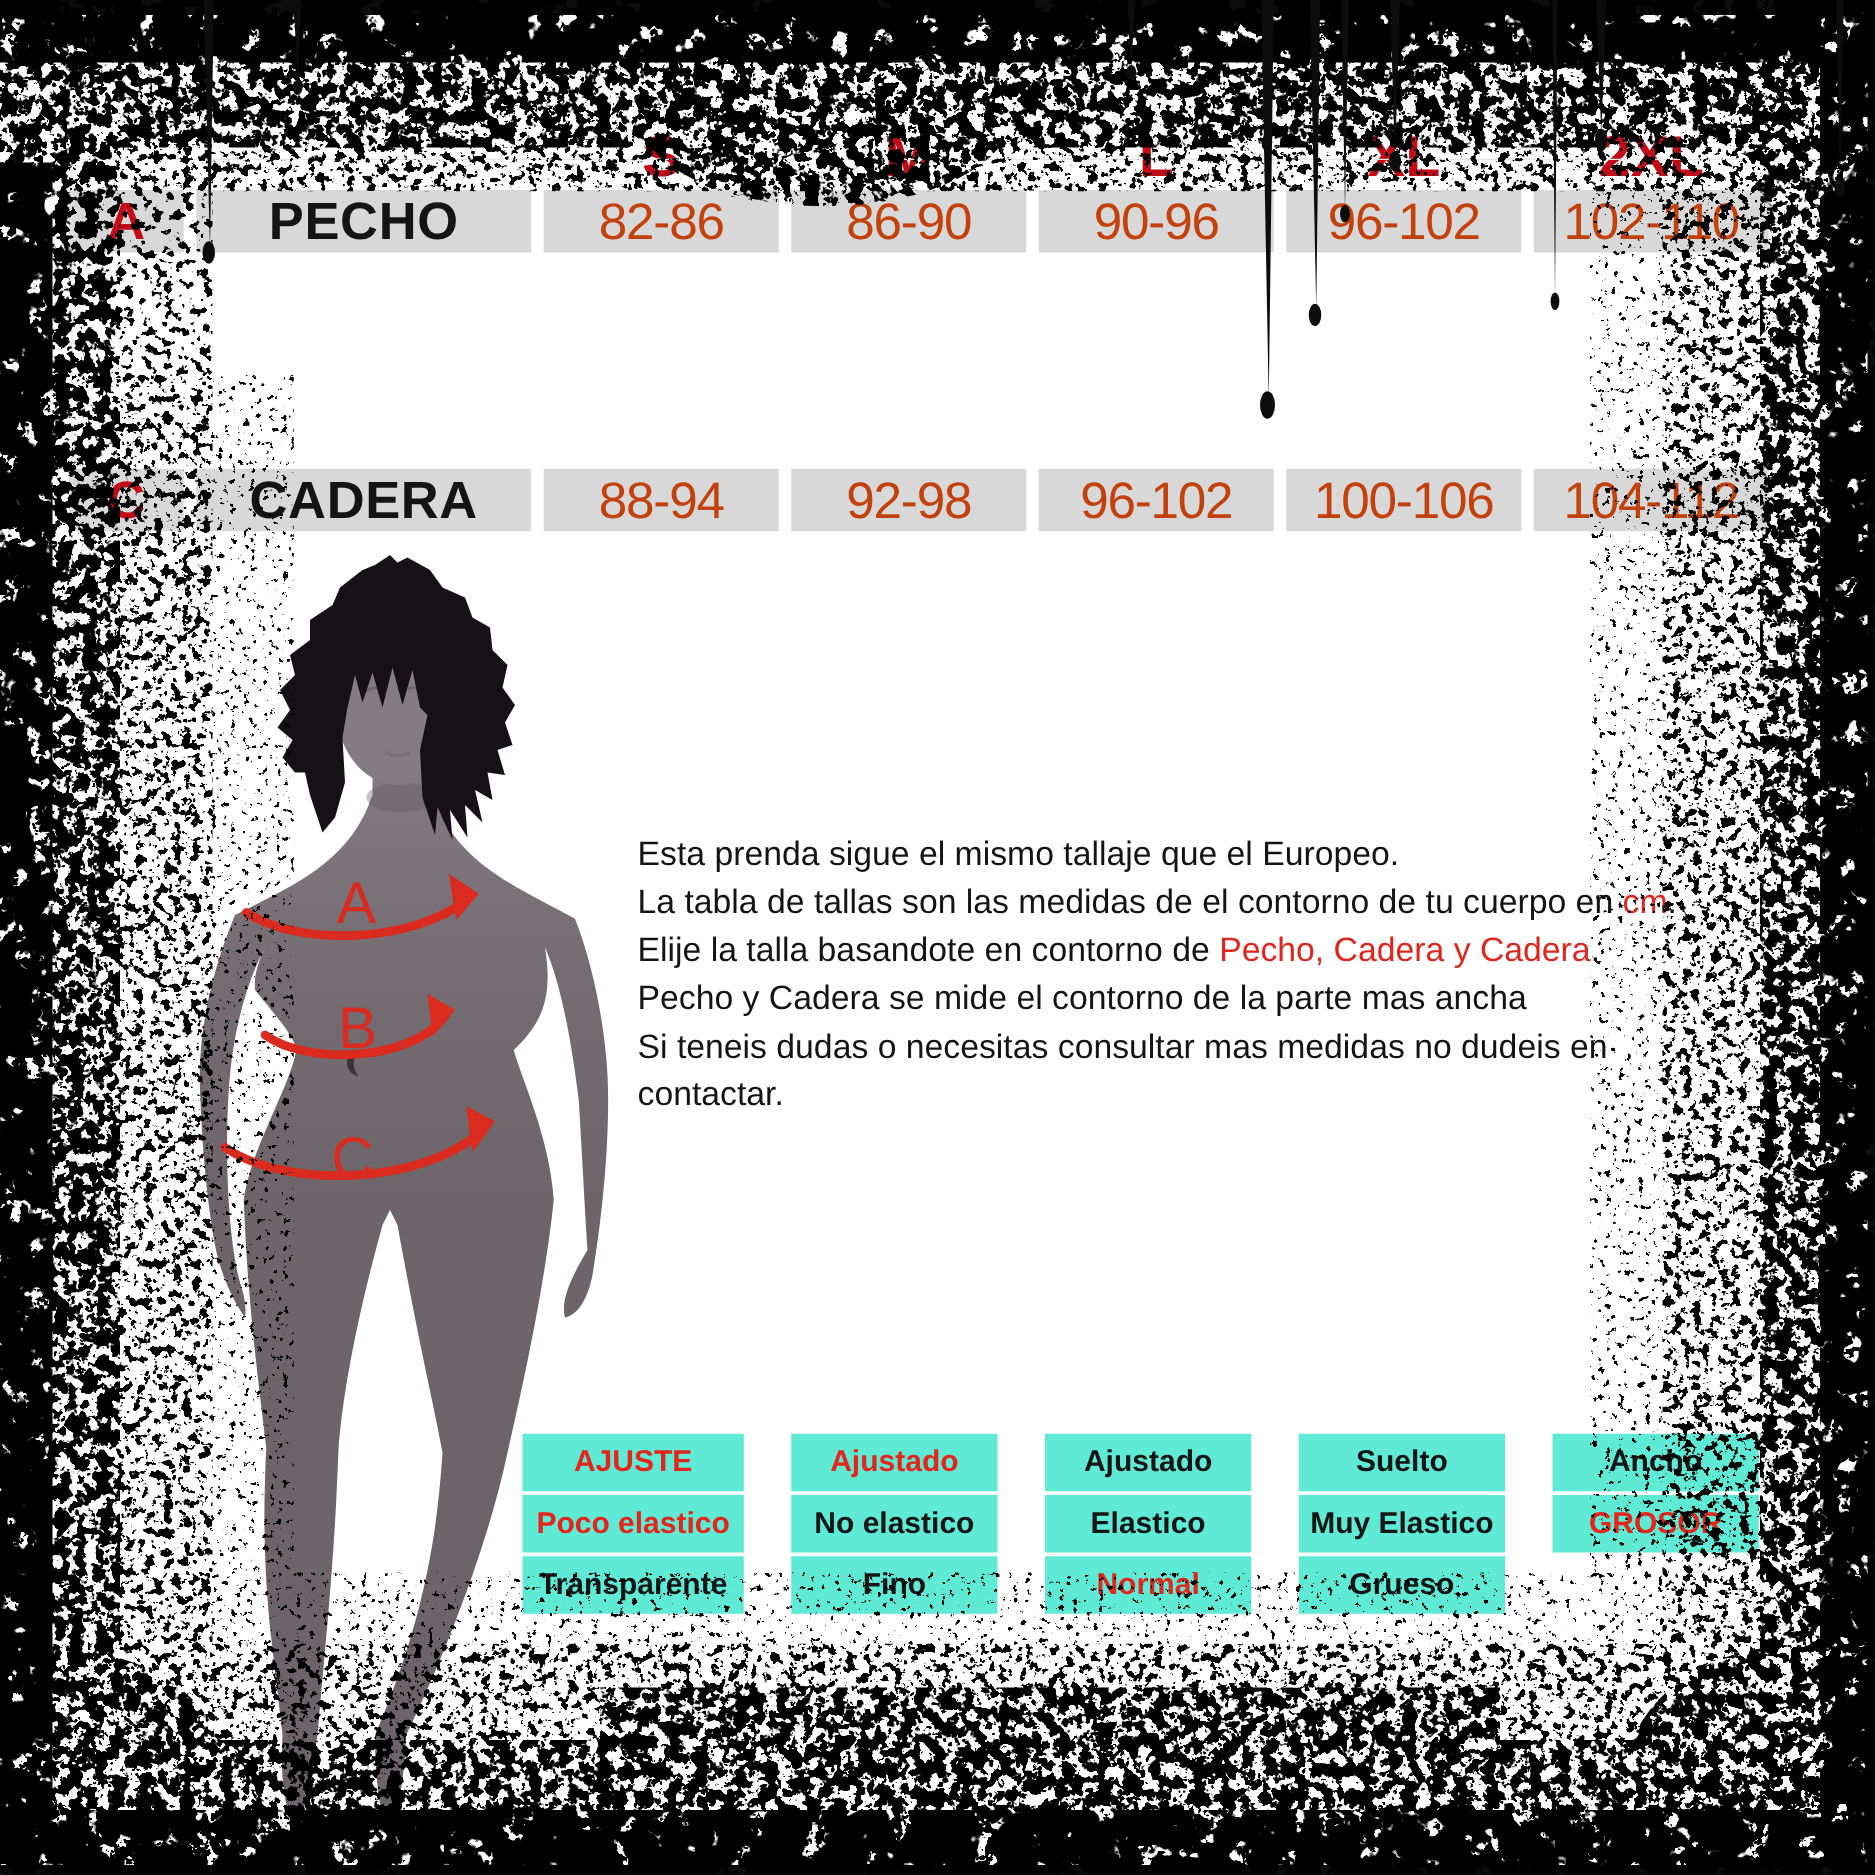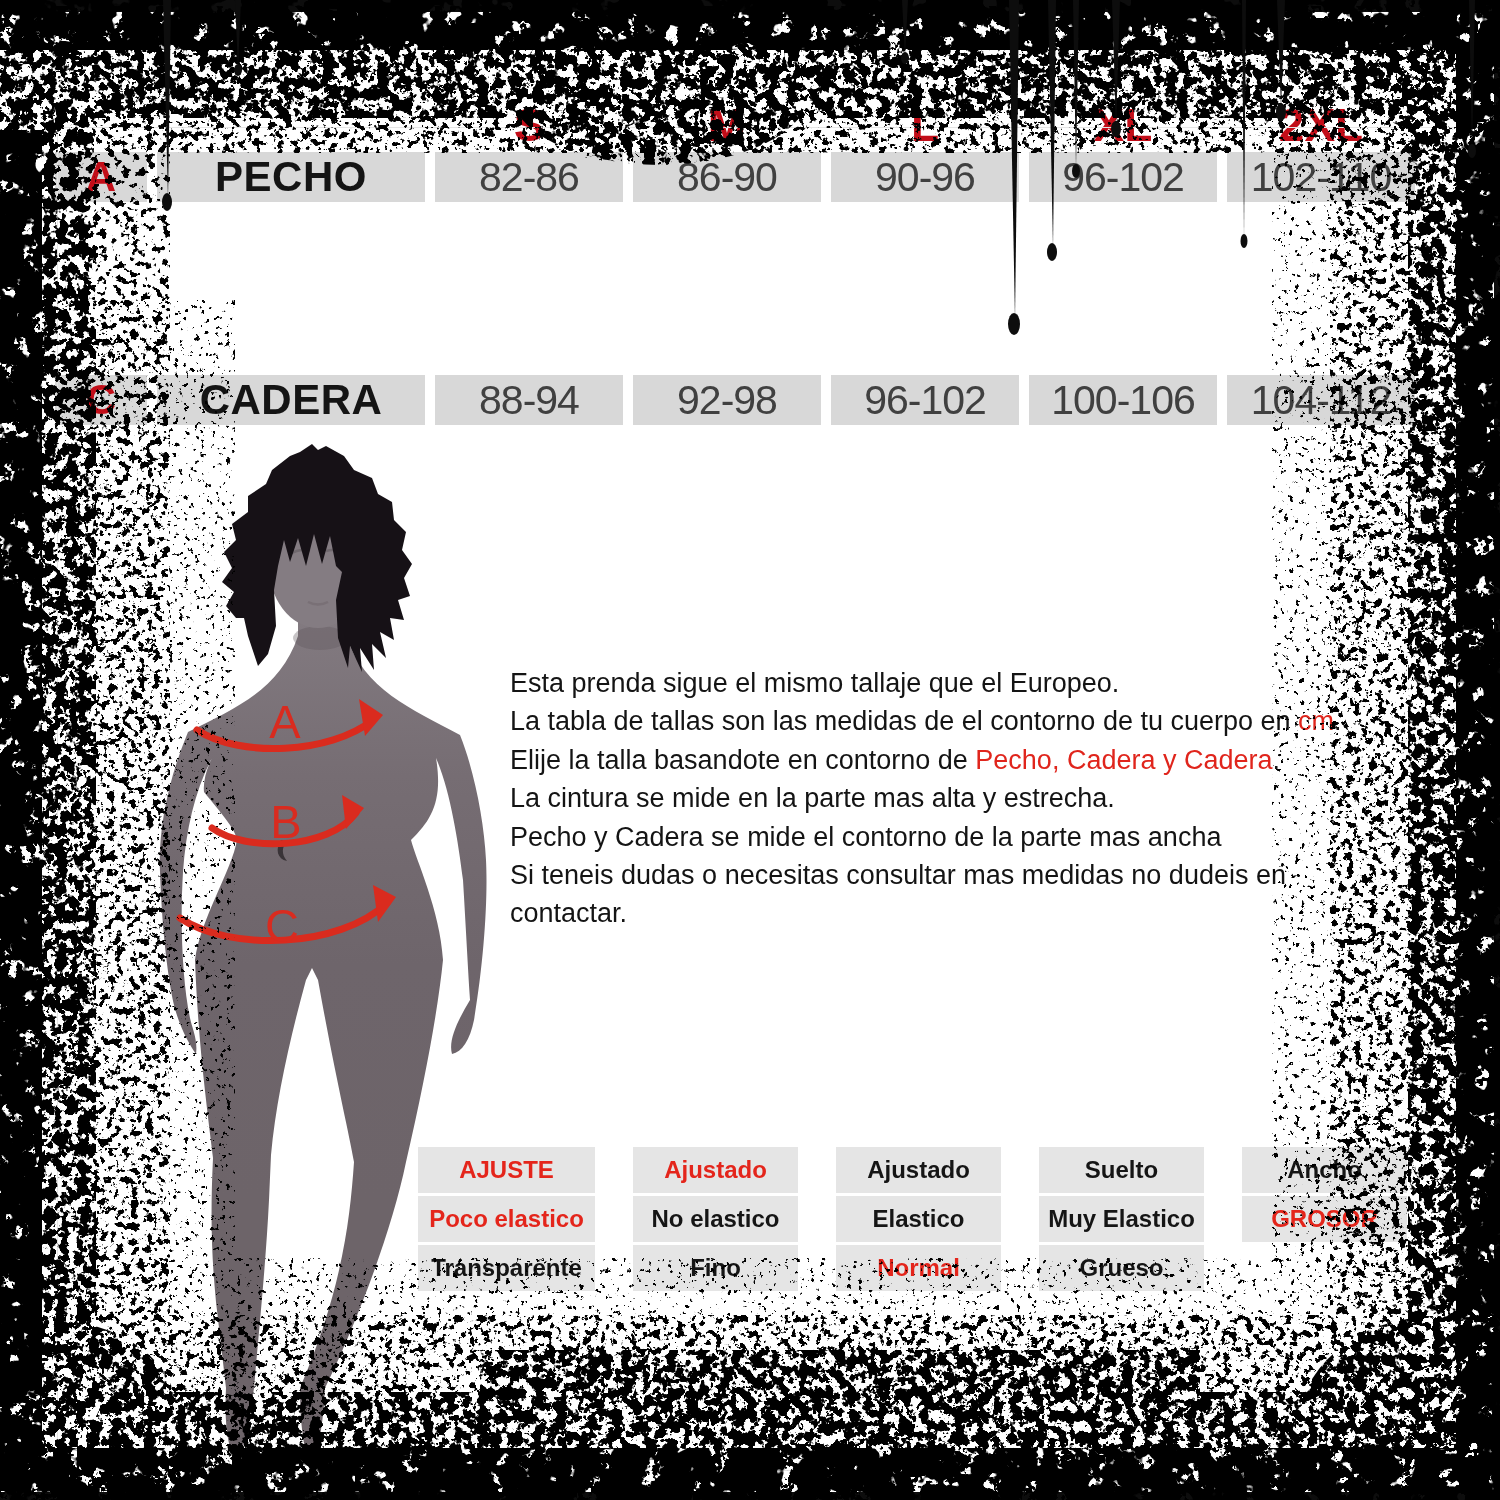--- a/index.html
+++ b/index.html
@@ -8,30 +8,30 @@
   
   .size-grid{position:absolute;left:55px;width:1360px;display:grid;
              grid-template-columns:92px 268px repeat(5,1fr);column-gap:10px;}
   .size-head{top:92px;height:56px;align-items:end;}
   .size-head .hcell{display:flex;justify-content:center;align-items:flex-end;
                     font-size:46px;font-weight:bold;color:#c20d18;line-height:1;}
   .size-row{height:50px;}
   .size-row .cell{background:#d8d8d8;display:flex;align-items:center;justify-content:center;}
   .cell.letter{font-size:42px;font-weight:bold;color:#c20d18;}
   .cell.rowlabel{font-size:42px;font-weight:bold;color:#141414;letter-spacing:.5px;}
-  .cell.val{font-size:41px;font-weight:400;color:#404040;letter-spacing:-1px;}
+  .cell.val{font-size:41px;font-weight:400;color:#c2410c;letter-spacing:-1px;}
   .row-a{top:152px;} .row-b{top:262px;} .row-c{top:375px;}
   
   .notes{position:absolute;left:510px;top:664px;width:900px;font-size:27px;
          line-height:38.4px;color:#141414;}
   .notes .red{color:#e0251c;}
   
   .props{position:absolute;left:383px;top:1147px;width:1024px;display:grid;
          grid-template-columns:212px repeat(4,1fr);grid-auto-rows:46px;gap:3px;}
-  .props .pcell{background:#e5e5e5;display:flex;align-items:center;justify-content:center;
+  .props .pcell{background:#5eead4;display:flex;align-items:center;justify-content:center;
                 font-size:24px;font-weight:bold;color:#151515;margin-left:35px;}
   .props .plabel{color:#e4251b;}
   .props .red{color:#e4251b;}
   
   .figure-svg{position:absolute;left:140px;top:440px;width:370px;height:1035px;}
   
   .splatter{position:absolute;left:0;top:0;width:1500px;height:1500px;pointer-events:none;}
 </style>
 </head>
 <body>
@@ -132,21 +132,20 @@
       <text x="145" y="298">A</text>
       <text x="146" y="398">B</text>
       <text x="142" y="502">C</text>
     </g>
   </svg>
 
   <div class="notes">
     <div class="nline"><span>Esta prenda sigue el mismo tallaje que el Europeo.</span><span class="red"></span><span></span></div>
     <div class="nline"><span>La tabla de tallas son las medidas de el contorno de tu cuerpo en </span><span class="red">cm</span><span>.</span></div>
     <div class="nline"><span>Elije la talla basandote en contorno de </span><span class="red">Pecho, Cadera y Cadera</span><span>.</span></div>
-    <div class="nline"><span>La cintura se mide en la parte mas alta y estrecha.</span><span class="red"></span><span></span></div>
     <div class="nline"><span>Pecho y Cadera se mide el contorno de la parte mas ancha</span><span class="red"></span><span></span></div>
     <div class="nline"><span>Si teneis dudas o necesitas consultar mas medidas no dudeis en contactar.</span><span class="red"></span><span></span></div>
   </div>
 
   <div class="props">
     <div class="pcell plabel">AJUSTE</div>
     <div class="pcell red">Ajustado</div>
     <div class="pcell">Ajustado</div>
     <div class="pcell">Suelto</div>
     <div class="pcell">Ancho</div>

